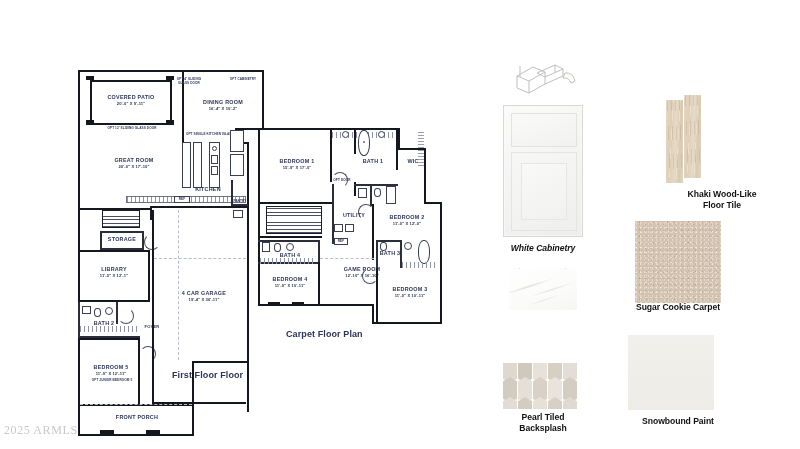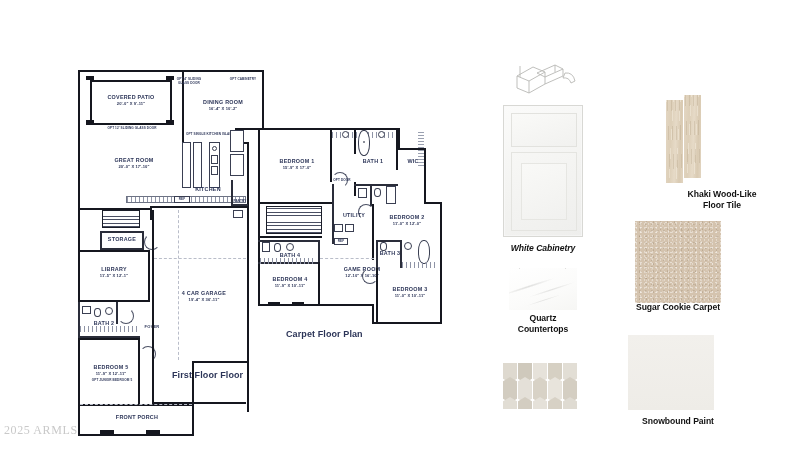--- a/index.html
+++ b/index.html
@@ -453,24 +453,20 @@
   <div class="swatch-label" style="left:483px; top:243px; width:120px;font-style:italic;">White Cabinetry</div>
 
   <div class="plank" style="left:666px; top:100px; width:17px; height:83px;"></div>
   <div class="plank" style="left:684px; top:95px; width:17px; height:83px;"></div>
   <div class="swatch-label" style="left:662px; top:189px; width:120px;">
     <div>Khaki Wood-Like</div>
     <div>Floor Tile</div>
   </div>
 
   <div class="quartz" style="left:509px; top:268px; width:68px; height:42px; overflow:hidden;"></div>
-  <div class="swatch-label" style="left:483px; top:313px; width:120px;">
-    <div>Quartz</div>
-    <div>Countertops</div>
-  </div>
 
   <div class="carpet" style="left:635px; top:221px; width:86px; height:82px;"></div>
   <div class="swatch-label" style="left:618px; top:302px; width:120px;">Sugar Cookie Carpet</div>
 
   <div class="picket-wrap" style="left:503px; top:363px; width:80px; height:46px;">
     <div class="picket" style="left:0px;  top:-6px; width:14px; height:26px; background:#ded9cf;"></div>
     <div class="picket" style="left:15px; top:-6px; width:14px; height:26px; background:#cfc9bc;"></div>
     <div class="picket" style="left:30px; top:-6px; width:14px; height:26px; background:#e6e2da;"></div>
     <div class="picket" style="left:45px; top:-6px; width:14px; height:26px; background:#d6d0c3;"></div>
     <div class="picket" style="left:60px; top:-6px; width:14px; height:26px; background:#e2ded5;"></div>
@@ -478,17 +474,21 @@
     <div class="picket" style="left:15px; top:14px; width:14px; height:26px; background:#e4e0d8;"></div>
     <div class="picket" style="left:30px; top:14px; width:14px; height:26px; background:#d8d2c6;"></div>
     <div class="picket" style="left:45px; top:14px; width:14px; height:26px; background:#e8e4dc;"></div>
     <div class="picket" style="left:60px; top:14px; width:14px; height:26px; background:#d4cec2;"></div>
     <div class="picket" style="left:0px;  top:34px; width:14px; height:26px; background:#e1ddd4;"></div>
     <div class="picket" style="left:15px; top:34px; width:14px; height:26px; background:#d3cdc1;"></div>
     <div class="picket" style="left:30px; top:34px; width:14px; height:26px; background:#e5e1d9;"></div>
     <div class="picket" style="left:45px; top:34px; width:14px; height:26px; background:#d7d1c5;"></div>
     <div class="picket" style="left:60px; top:34px; width:14px; height:26px; background:#dfdbd2;"></div>
   </div>
+  <div class="swatch-label" style="left:483px; top:412px; width:120px;">
+    <div>Pearl Tiled</div>
+    <div>Backsplash</div>
+  </div>
 
   <div class="paint-sw" style="left:628px; top:335px; width:86px; height:75px;"></div>
   <div class="swatch-label" style="left:618px; top:416px; width:120px;">Snowbound Paint</div>
 
 </div>
 
 </body></html>

